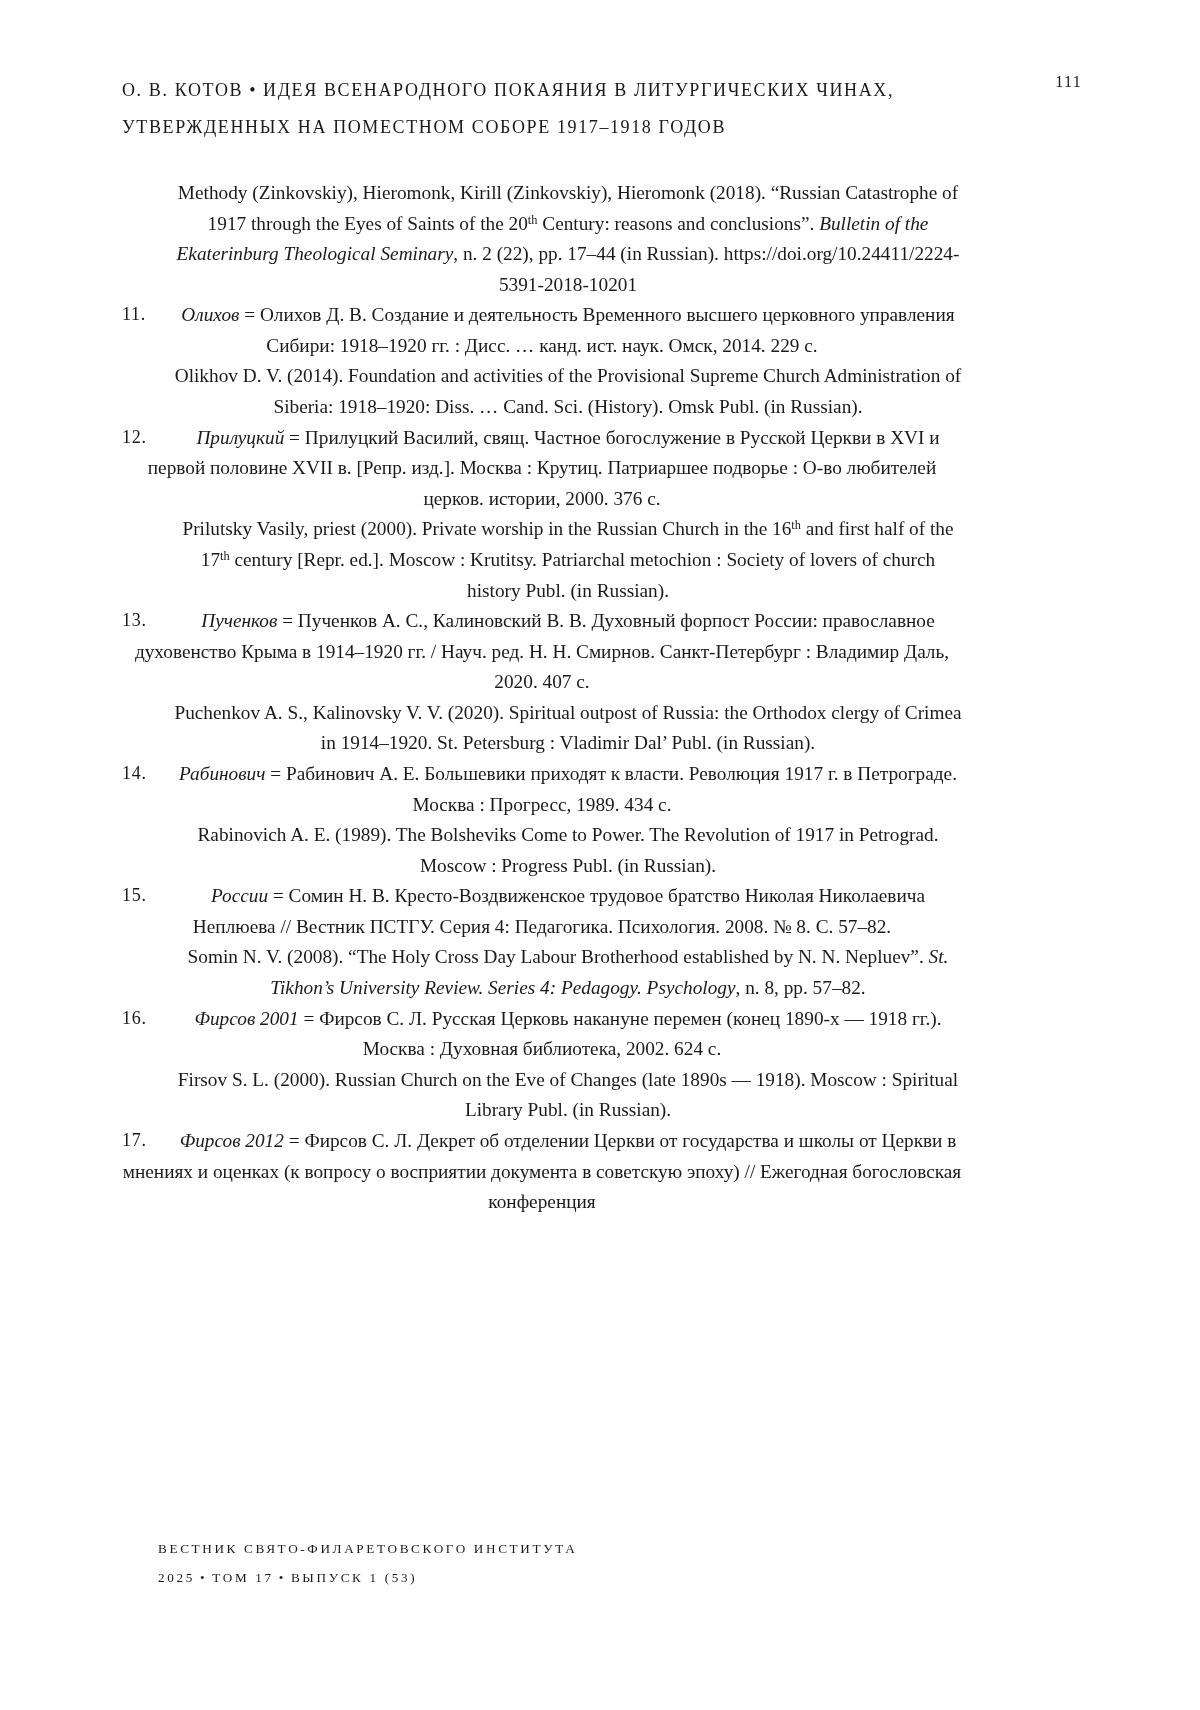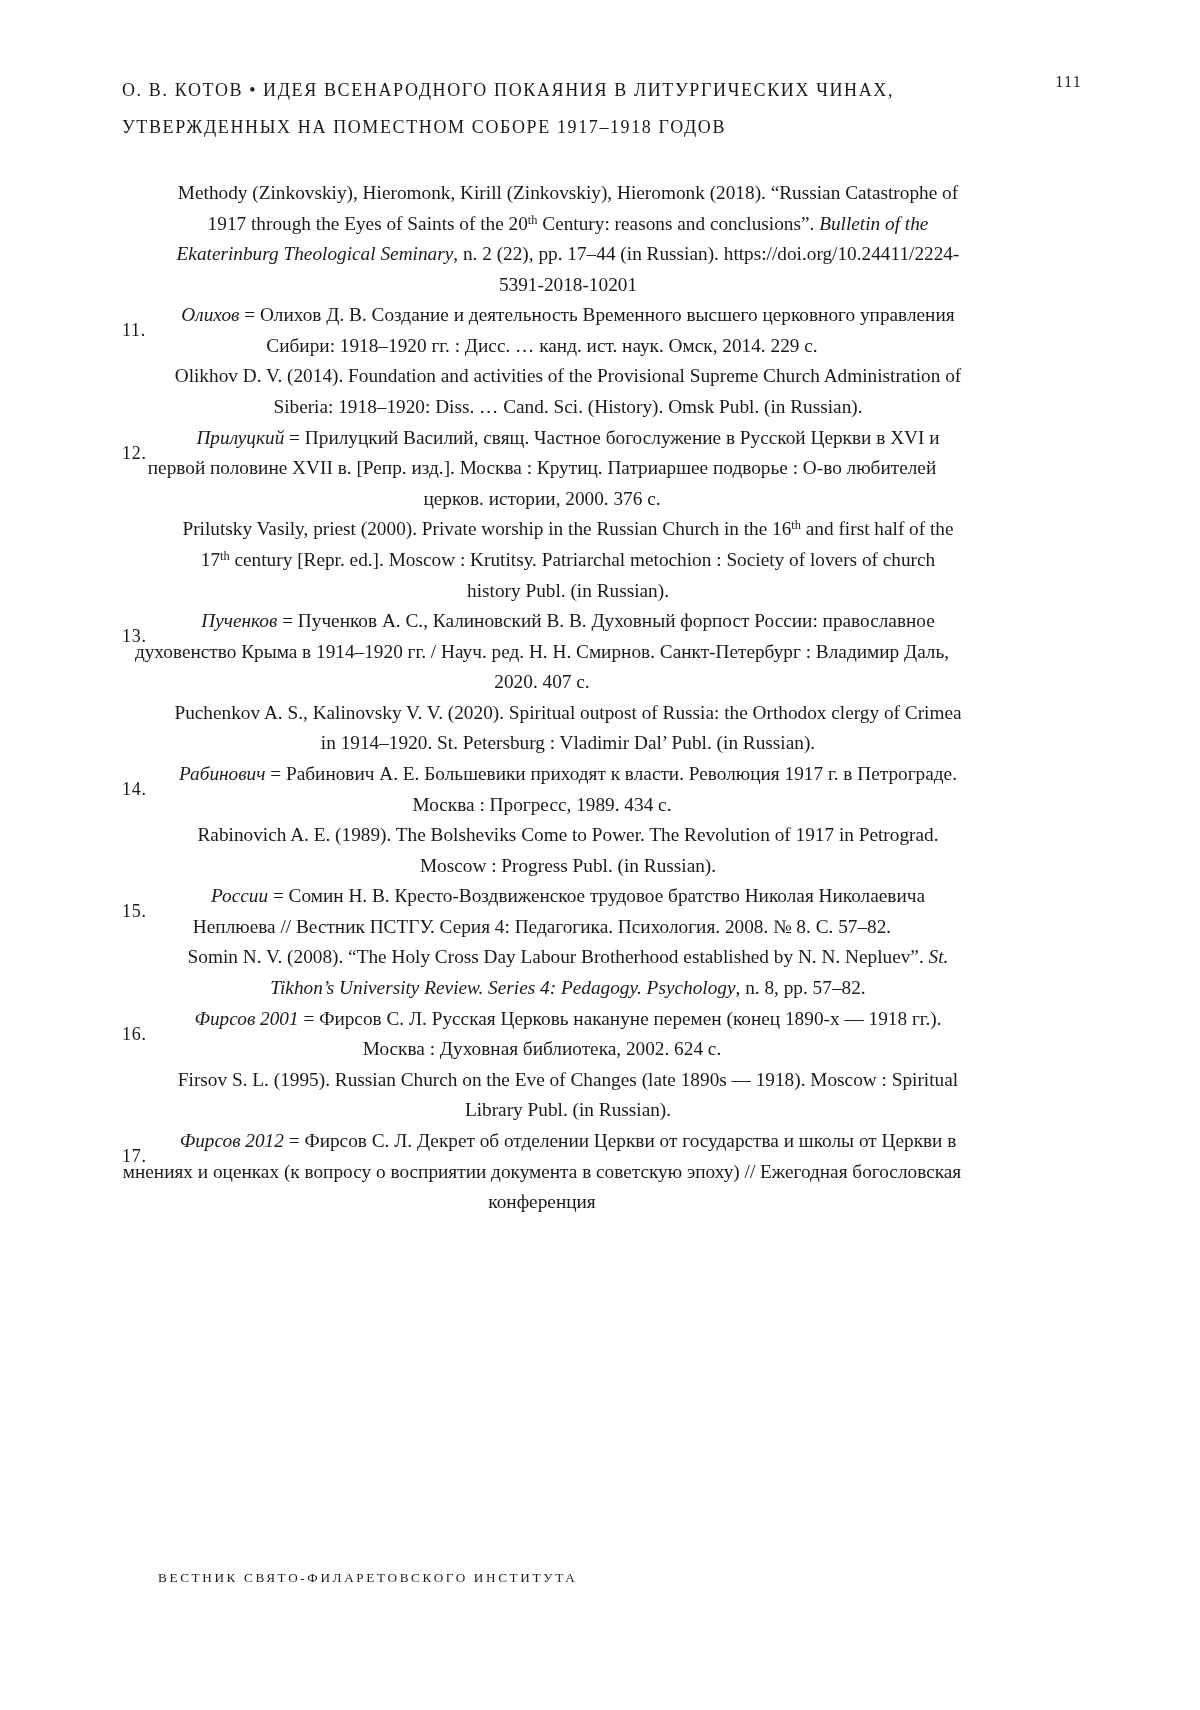--- a/index.html
+++ b/index.html
@@ -67,21 +67,21 @@
   
   .src {
     padding-left: 0;
     text-indent: 0;
     position: relative;
     margin: 0;
   }
   .src .num {
     position: absolute;
     left: 0;
-    top: 16px;
+    top: 0;
     font-size: 18px;
     letter-spacing: 0.04em;
     font-variant: small-caps;
   }
   .src .srctext {
     display: block;
     padding-left: 0;
   }
   .src .firstline-indent {
     display: inline-block;
@@ -182,29 +182,32 @@
         <span class="srctext"><span class="firstline-indent"></span><em>России</em><span> = Сомин Н. В. Кресто-Воздвиженское трудовое братство Николая Николаевича Неплюева // Вестник ПСТГУ. Серия 4: Педагогика. Психология. 2008. № 8. С. 57–82.</span></span>
       </div>
       <div class="trn">Somin N. V. (2008). “The Holy Cross Day Labour Brotherhood established by N. N. Nepluev”. <em>St. Tikhon’s University Review. Series 4: Pedagogy. Psychology</em>, n. 8, pp. 57–82.</div>
     </div>
 
     <div class="entry">
       <div class="src">
         <span class="num">16.</span>
         <span class="srctext"><span class="firstline-indent"></span><em>Фирсов 2001</em><span> =  Фирсов С. Л. Русская Церковь накануне перемен (конец 1890-х — 1918 гг.). Москва : Духовная библиотека, 2002. 624 с.</span></span>
       </div>
-      <div class="trn">Firsov S. L. (1995). Russian Church on the Eve of Changes (late 1890s — 1918). Moscow : Spiritual Library Publ. (in Russian).</div>
+      <div class="trn">Firsov S. L. (2000). Russian Church on the Eve of Changes (late 1890s — 1918). Moscow : Spiritual Library Publ. (in Russian).</div>
     </div>
 
     <div class="entry">
       <div class="src">
         <span class="num">17.</span>
         <span class="srctext"><span class="firstline-indent"></span><em>Фирсов 2012</em><span> = Фирсов С. Л. Декрет об отделении Церкви от государства и школы от Церкви в мнениях и оценках (к вопросу о восприятии документа в советскую эпоху) // Ежегодная богословская конференция</span></span>
       </div>
     </div>
 
   </div>
 
   <div class="footer">
     <div class="line1">Вестник Свято-Филаретовского института</div>
+    <div class="line2">
+      <span>2025</span><span class="dot">•</span><span>Том 17</span><span class="dot">•</span><span>Выпуск 1 (53)</span>
+    </div>
   </div>
 
 </div>
 
 </body></html>

